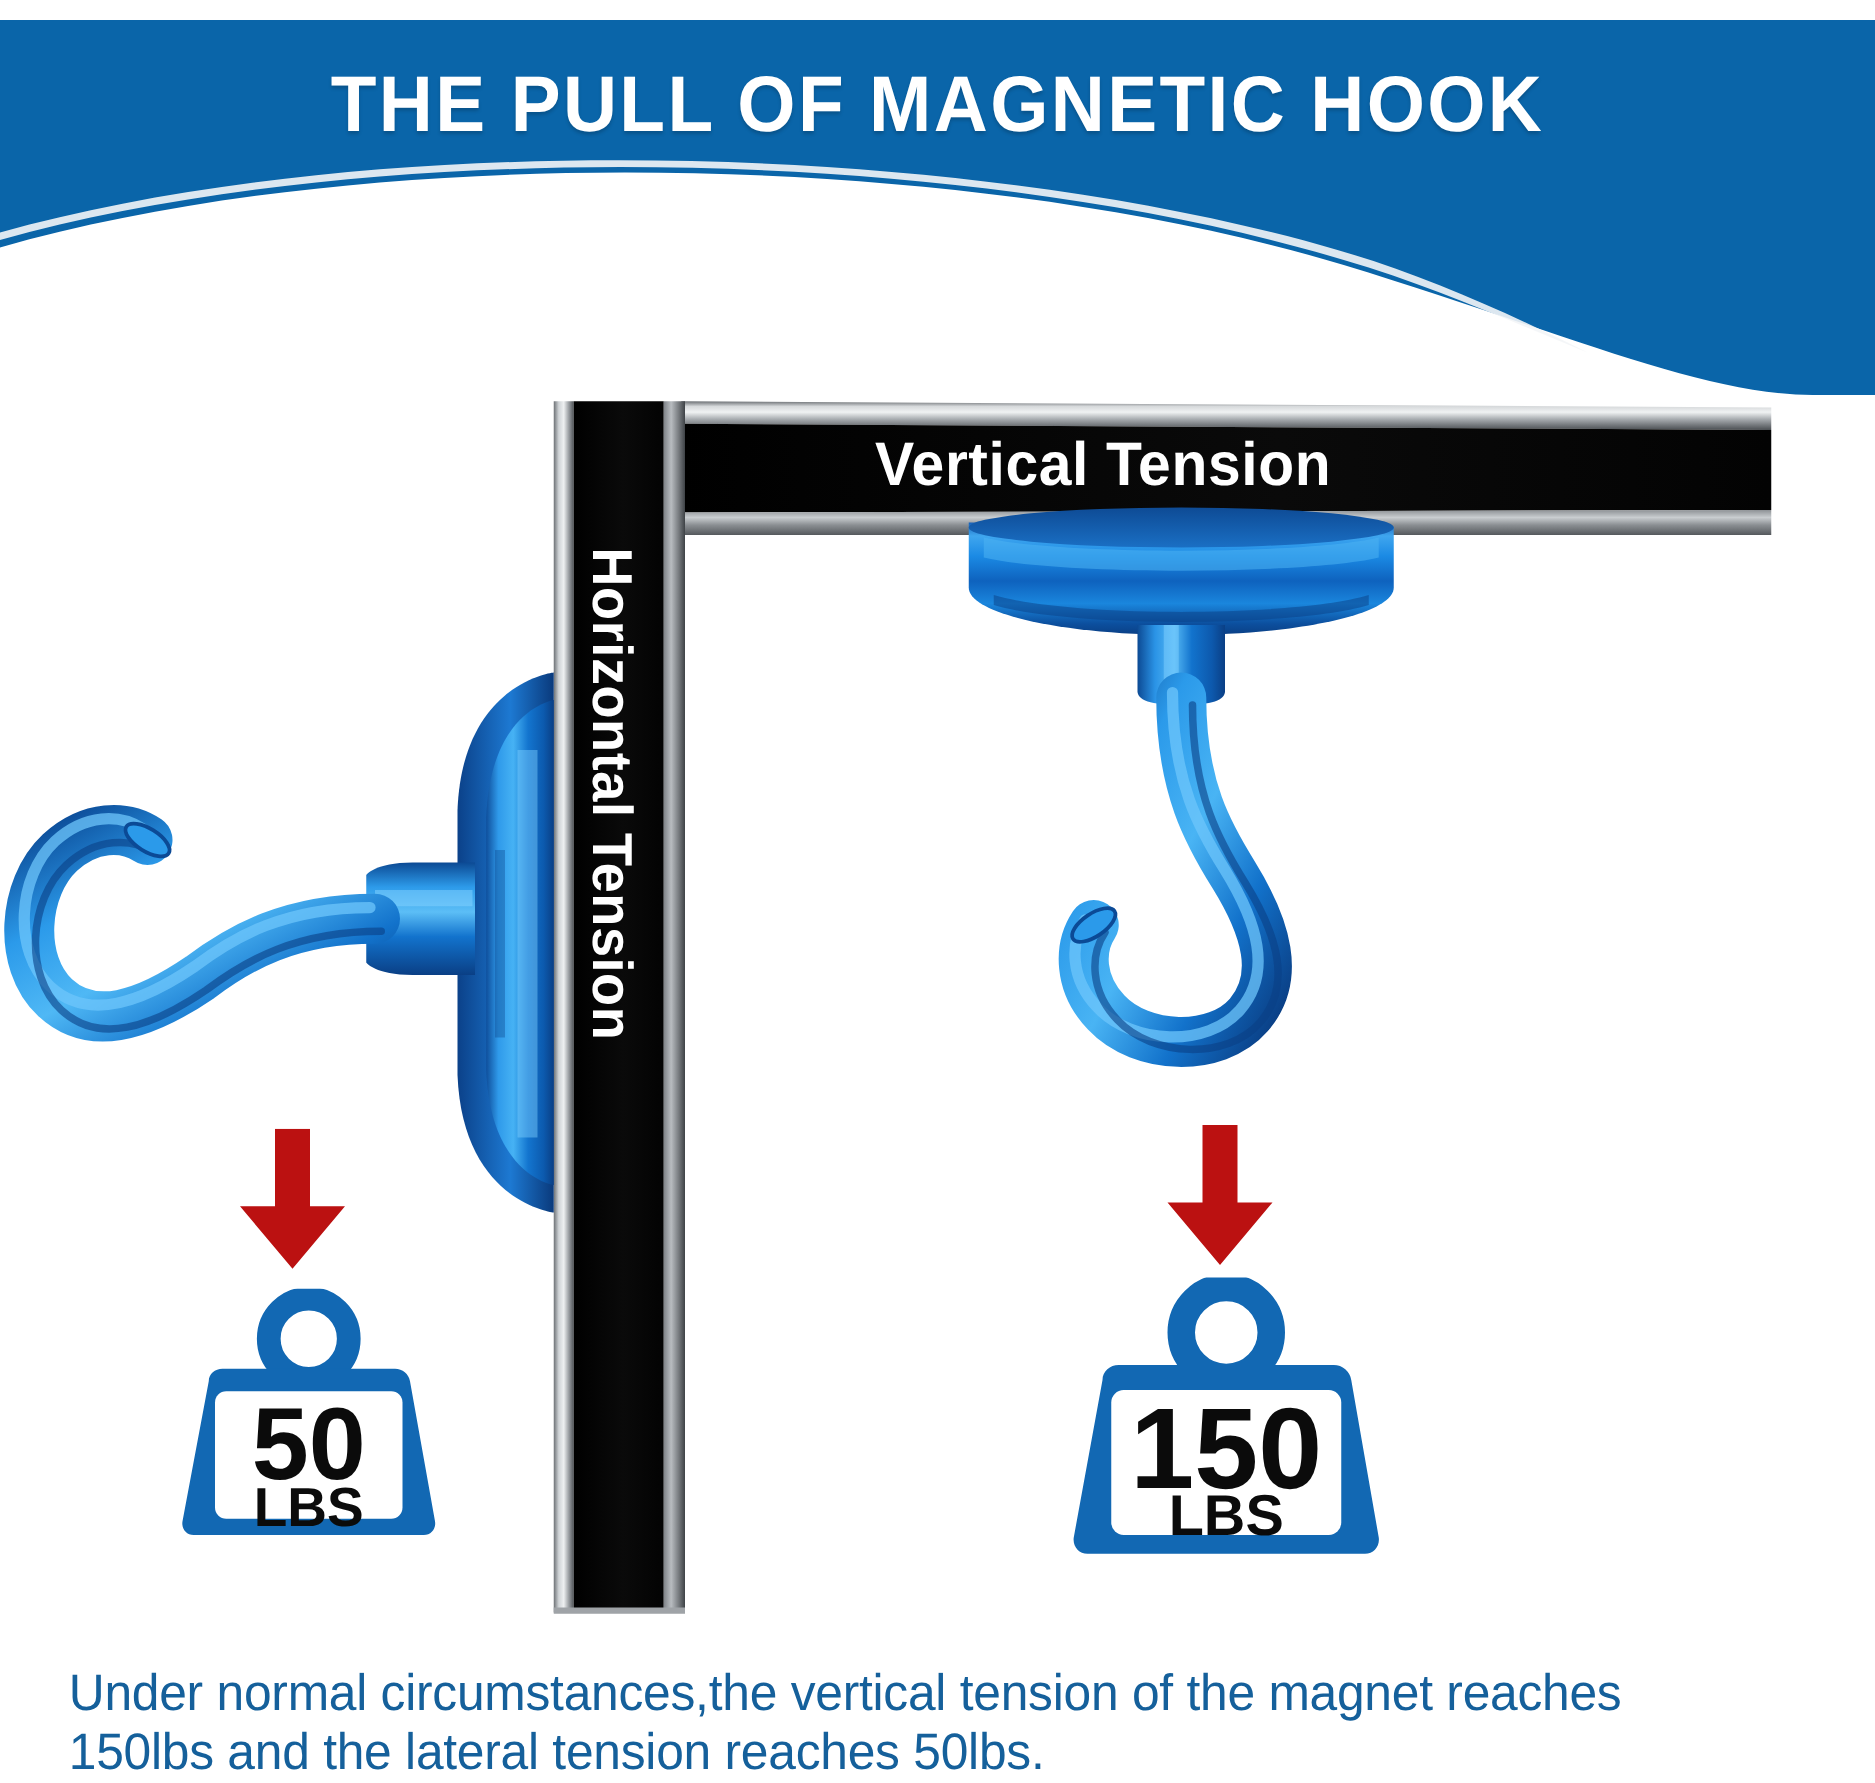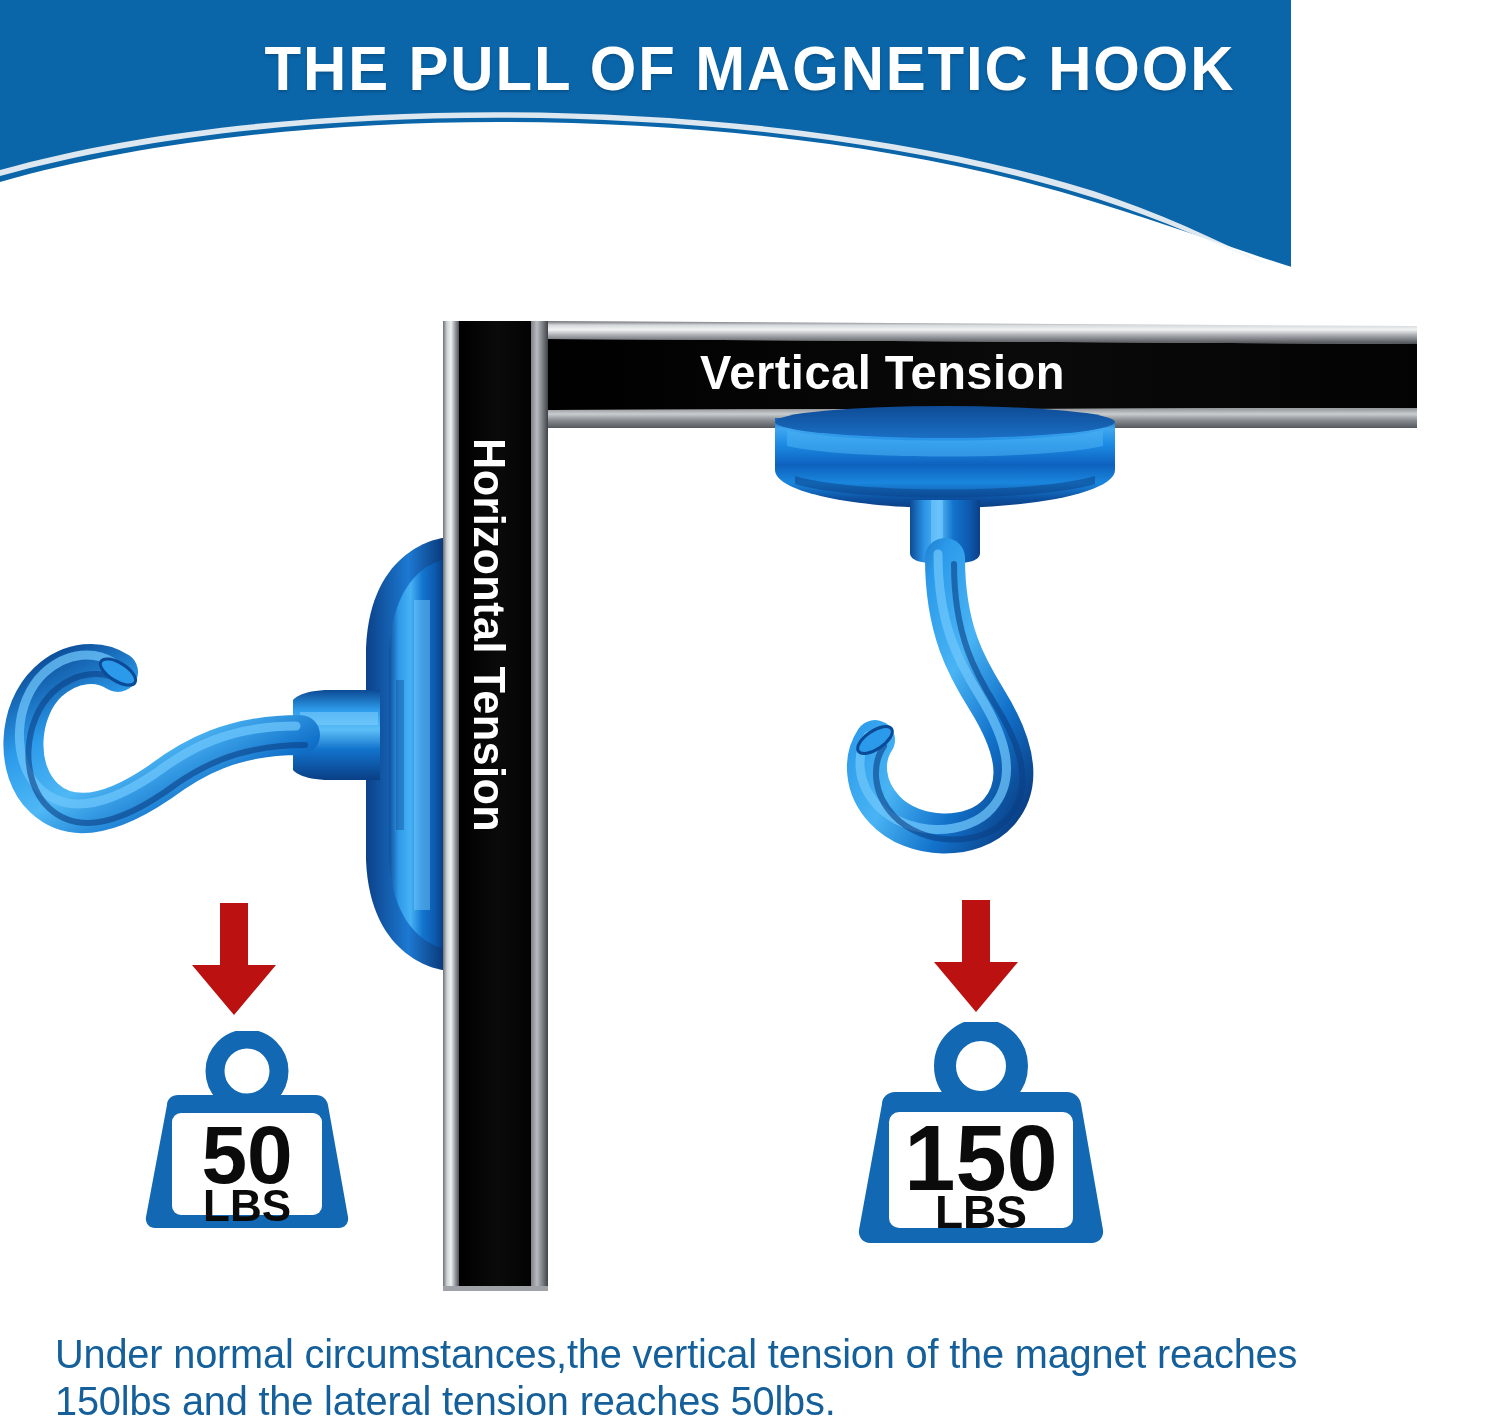--- a/index.html
+++ b/index.html
@@ -14,22 +14,22 @@
     position: relative;
     width: 1500px;
     height: 1426px;
     background: #ffffff;
     overflow: hidden;
   }
 
   
   #header-band {
     position: absolute;
-    left: 0; top: 0;
-    width: 1291px;
+    left: 0; top: 16px;
+    width: 1500px;
     height: 300px;
     overflow: hidden;
   }
   #header-svg { position:absolute; left:0; top:0; }
   #header-title {
     position: absolute;
     left: 0; top: 32px;
     width: 1500px;
     text-align: center;
     color: #ffffff;

